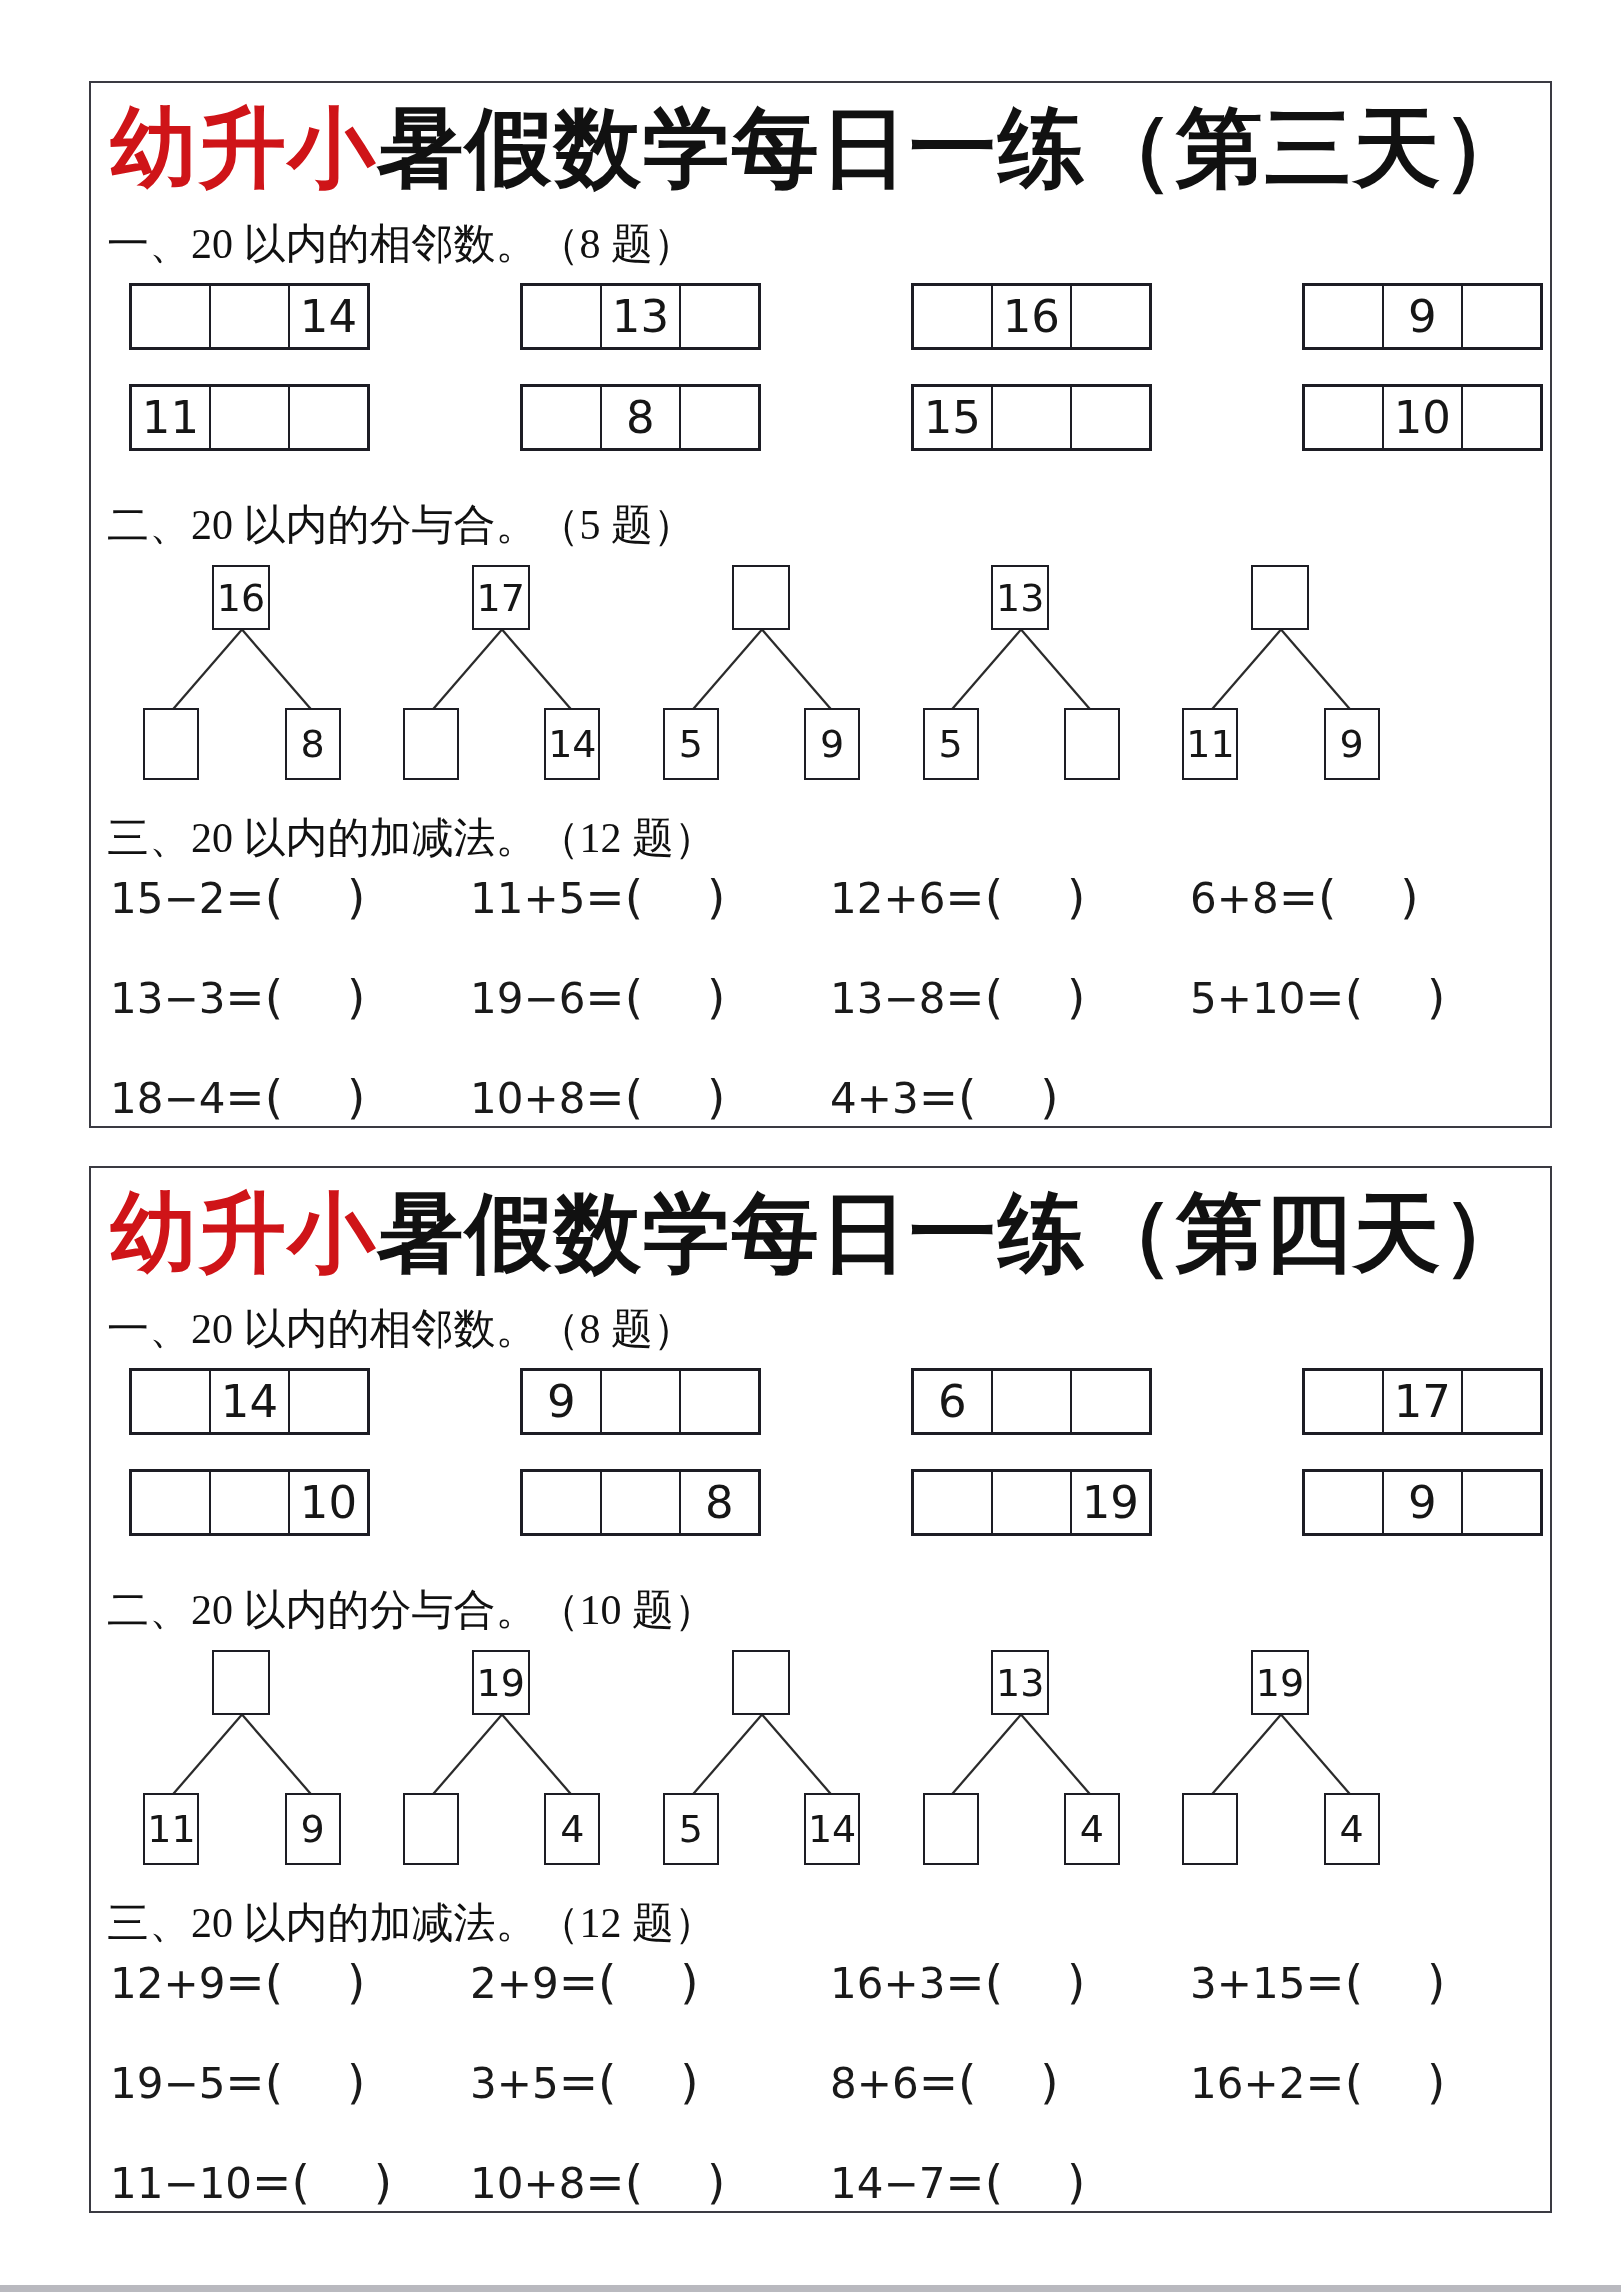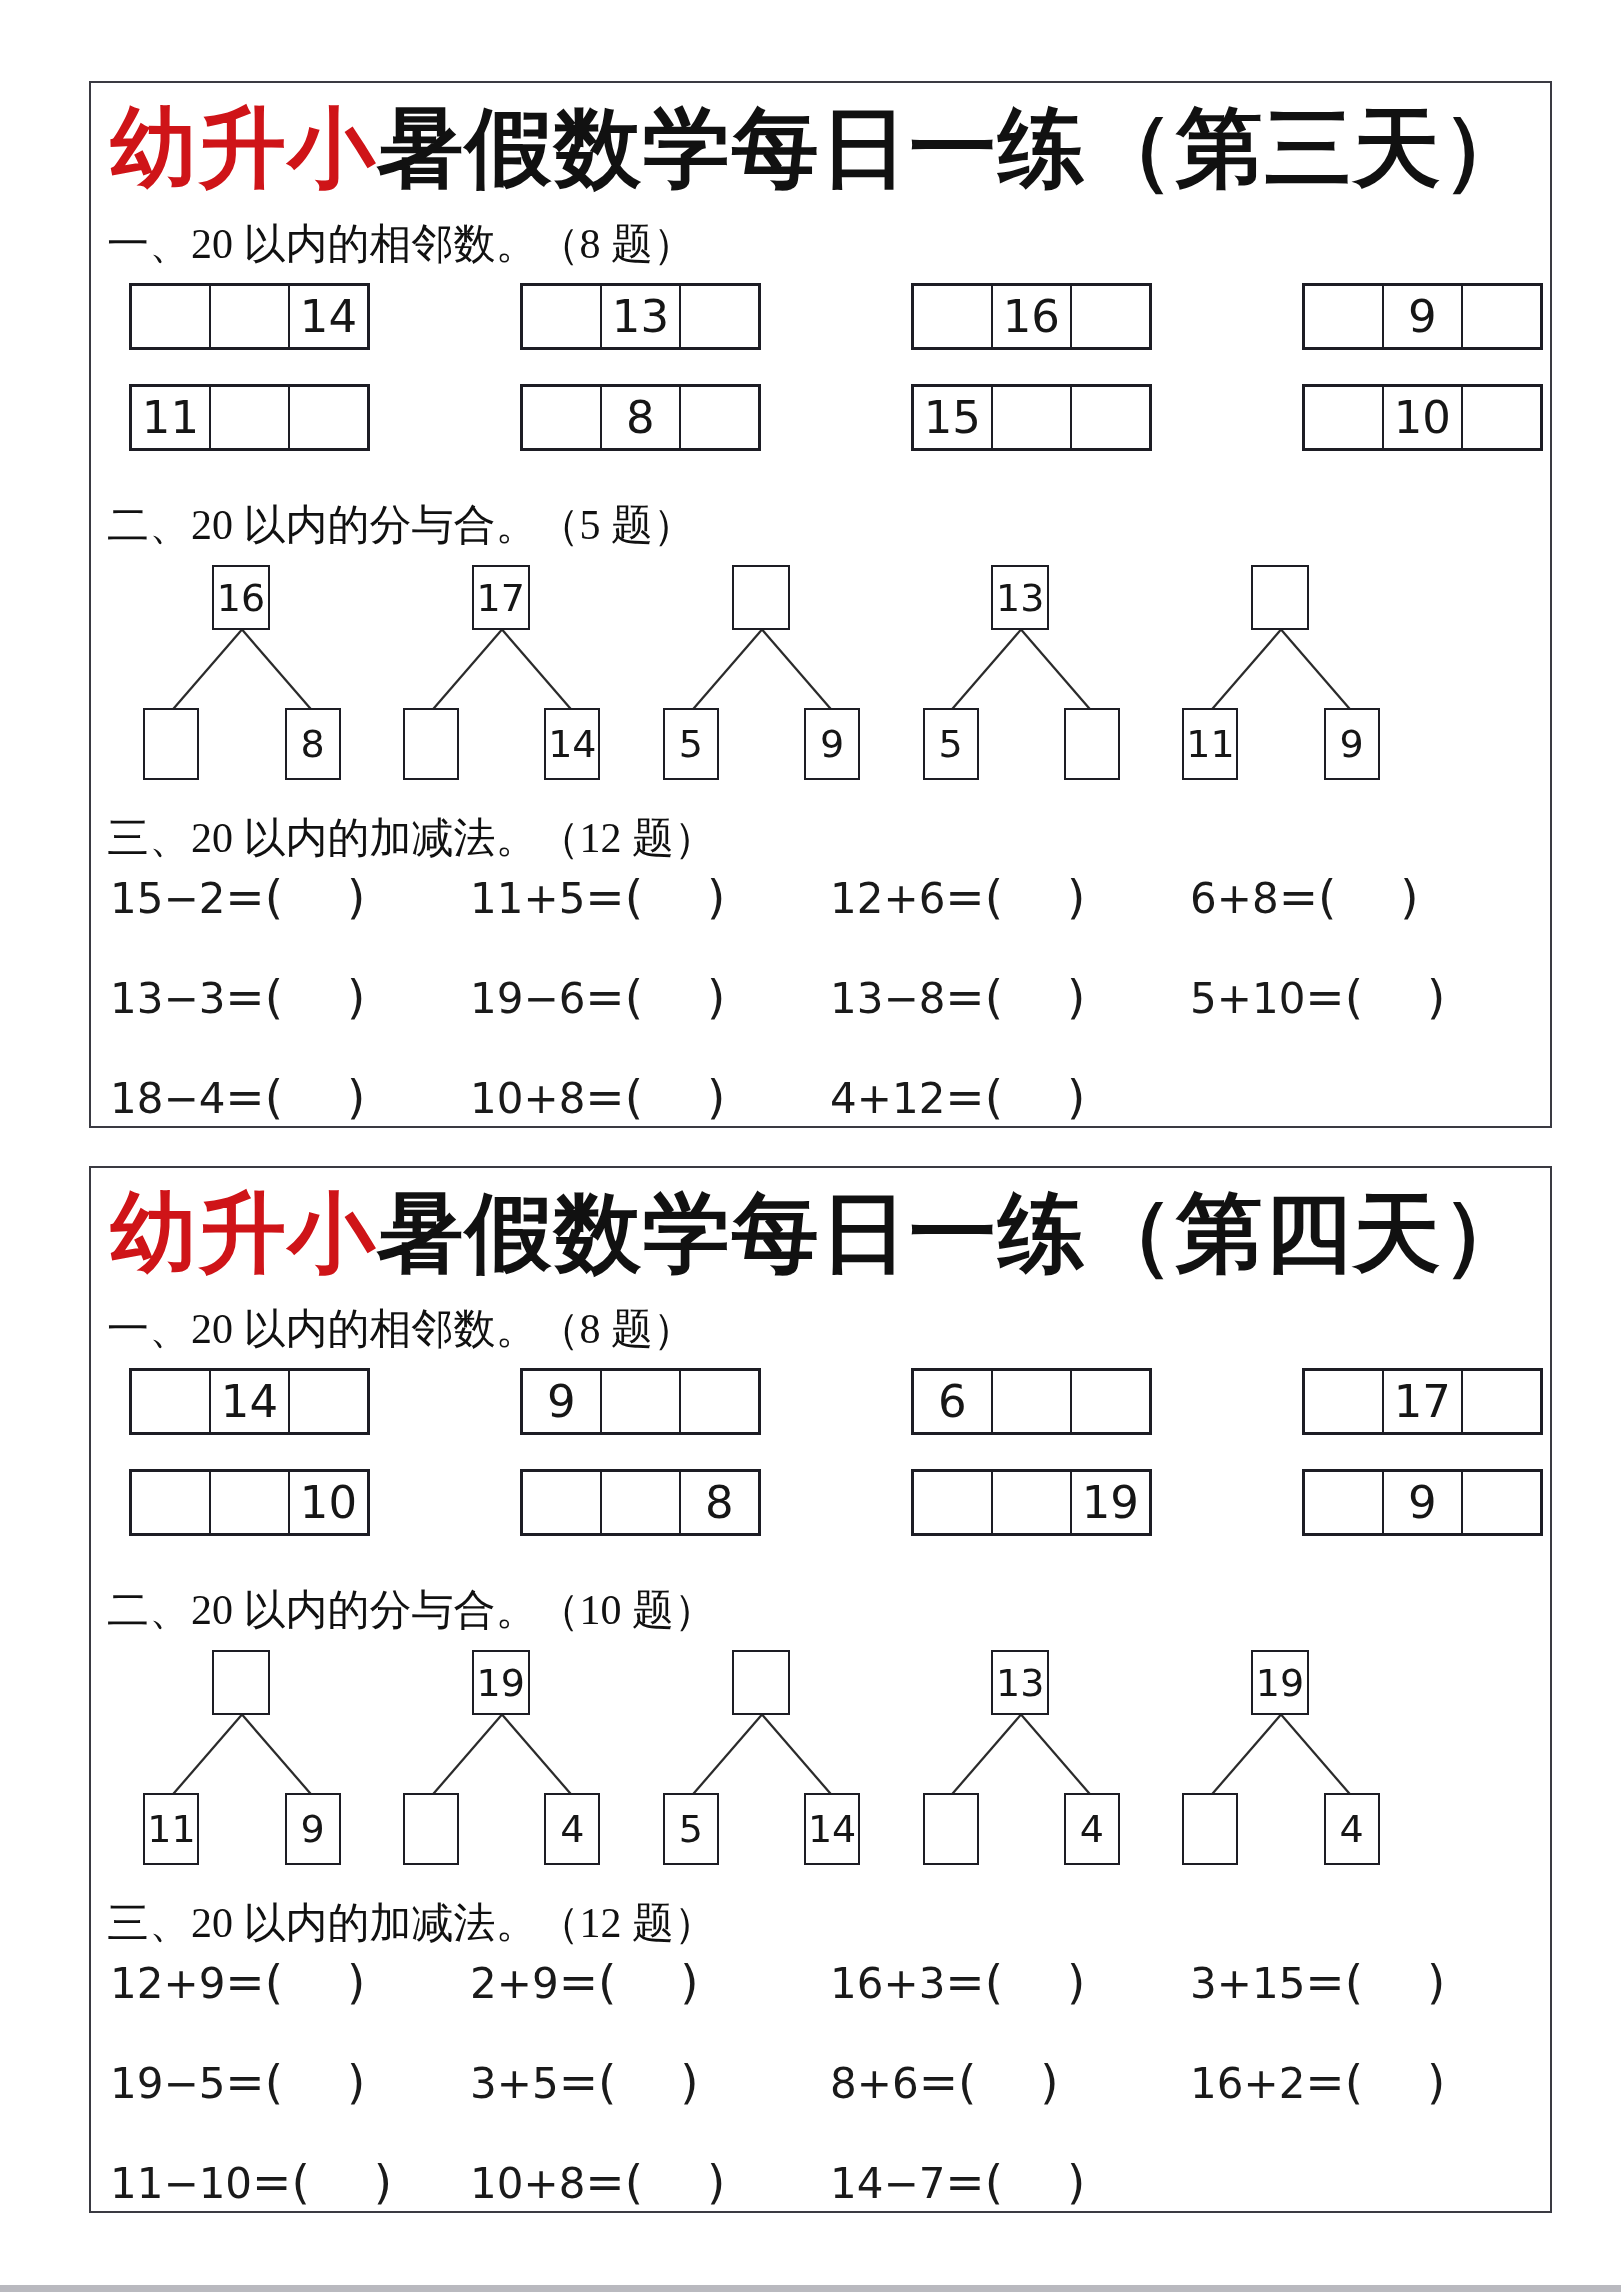--- a/index.html
+++ b/index.html
@@ -160,21 +160,21 @@
       <div class="eq"><span>15−2</span><span class="paren">=(</span><span class="blank"></span><span class="paren">)</span></div>
       <div class="eq"><span>11+5</span><span class="paren">=(</span><span class="blank"></span><span class="paren">)</span></div>
       <div class="eq"><span>12+6</span><span class="paren">=(</span><span class="blank"></span><span class="paren">)</span></div>
       <div class="eq"><span>6+8</span><span class="paren">=(</span><span class="blank"></span><span class="paren">)</span></div>
       <div class="eq"><span>13−3</span><span class="paren">=(</span><span class="blank"></span><span class="paren">)</span></div>
       <div class="eq"><span>19−6</span><span class="paren">=(</span><span class="blank"></span><span class="paren">)</span></div>
       <div class="eq"><span>13−8</span><span class="paren">=(</span><span class="blank"></span><span class="paren">)</span></div>
       <div class="eq"><span>5+10</span><span class="paren">=(</span><span class="blank"></span><span class="paren">)</span></div>
       <div class="eq"><span>18−4</span><span class="paren">=(</span><span class="blank"></span><span class="paren">)</span></div>
       <div class="eq"><span>10+8</span><span class="paren">=(</span><span class="blank"></span><span class="paren">)</span></div>
-      <div class="eq"><span>4+12</span><span class="paren">=(</span><span class="blank"></span><span class="paren">)</span></div>
+      <div class="eq"><span>4+3</span><span class="paren">=(</span><span class="blank"></span><span class="paren">)</span></div>
     </div>
   </div>
 
   <div class="panel day4">
     <div class="title"><span class="red">幼升小</span><span>暑假数学每日一练（第四天）</span></div>
 
     <div class="heading h1">一、20 以内的相邻数。（8 题）</div>
 
     <div class="cellrow row1">
       <div class="group">

